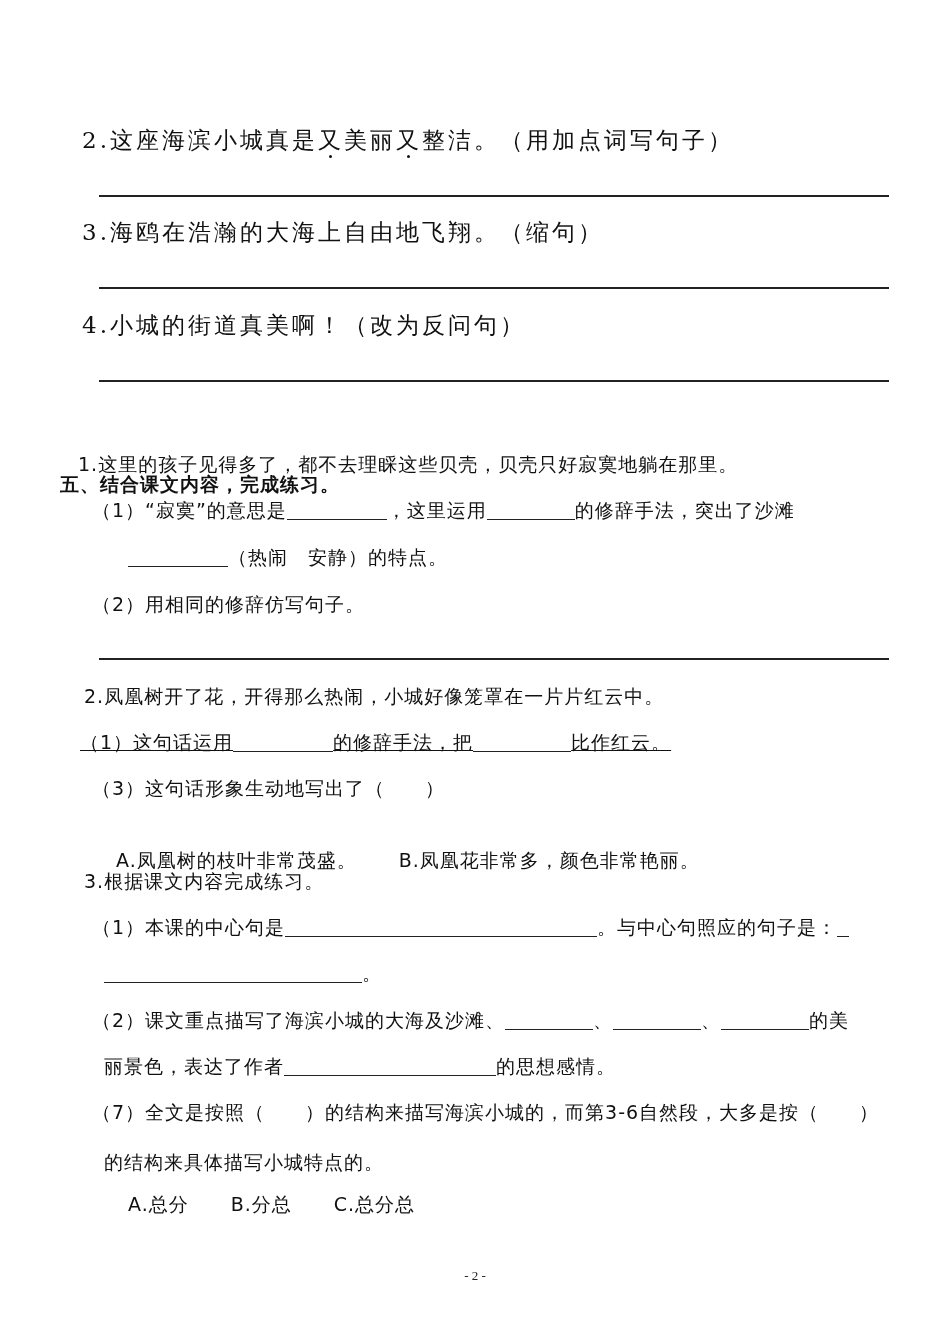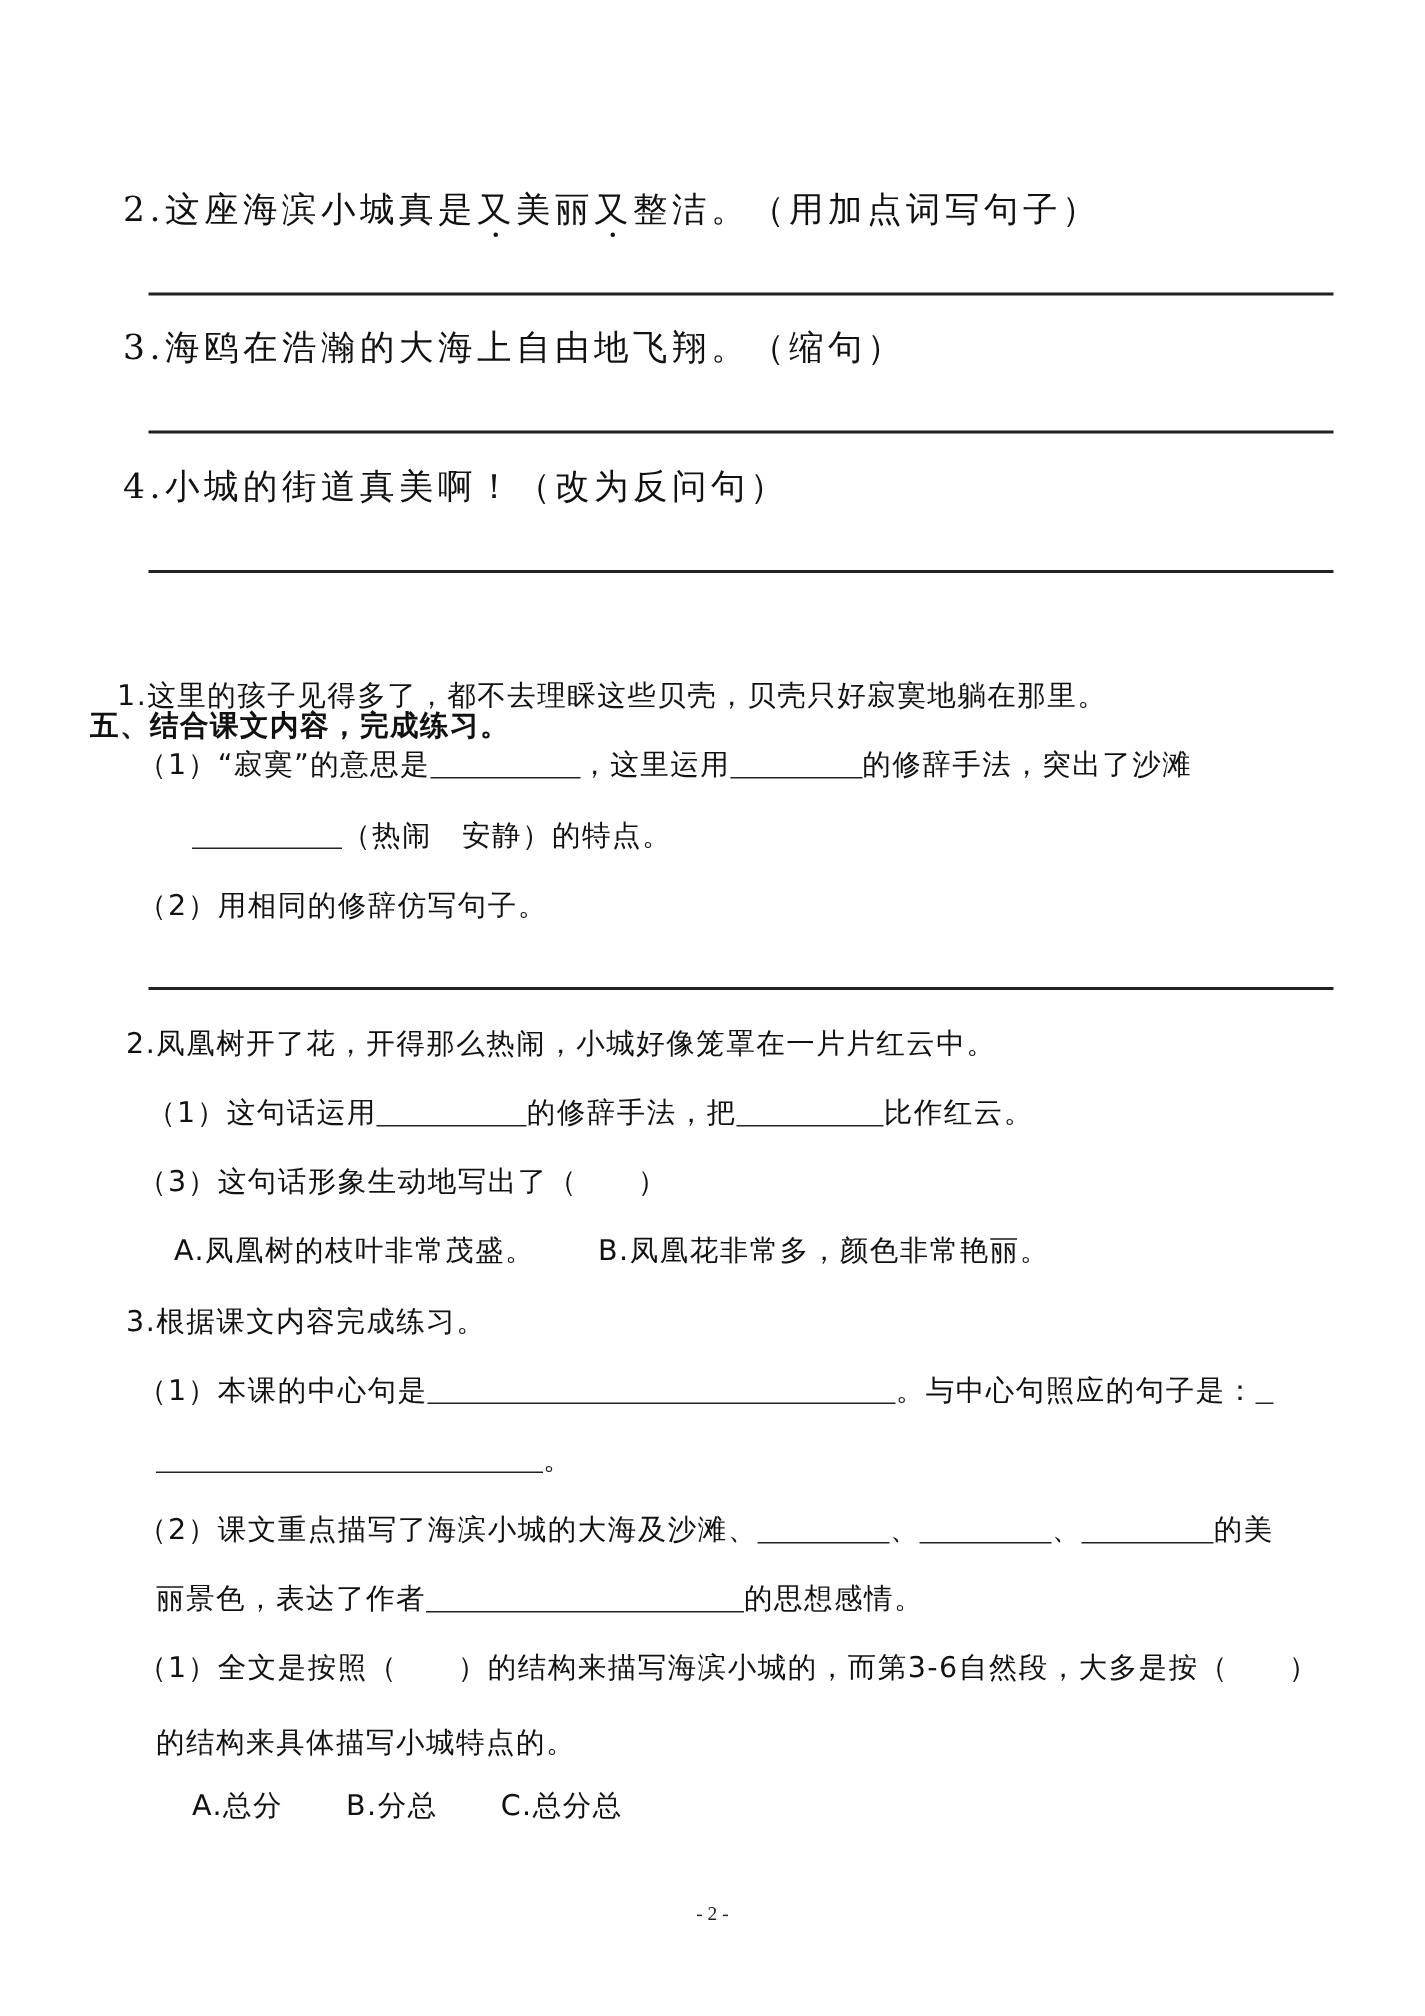--- a/index.html
+++ b/index.html
@@ -40,46 +40,46 @@
 </div>
 <div class="ln kai" style="top:545px; left:128px;">
   <span class="blank" style="width:100px;"></span><span>（热闹　安静）的特点。</span>
 </div>
 
 <div class="ln kai" style="top:592px; left:92px;">（2）用相同的修辞仿写句子。</div>
 <div class="rule" style="top:658px;"></div>
 
 <div class="ln kai" style="top:684px; left:84px;">2.凤凰树开了花，开得那么热闹，小城好像笼罩在一片片红云中。</div>
 
-<div class="ln kai" style="top:730px; left:98px;">
+<div class="ln kai" style="top:730px; left:80px;text-decoration:underline;">
   <span>（1）这句话运用</span><span class="blank" style="width:100px;"></span><span>的修辞手法，把</span><span class="blank" style="width:98px;"></span><span>比作红云。</span>
 </div>
 
 <div class="ln kai" style="top:776px; left:92px;">（3）这句话形象生动地写出了（　　）</div>
 
-<div class="ln kai" style="top:822px; left:116px;">
+<div class="ln kai" style="top:848px; left:116px;">
   <span>A.凤凰树的枝叶非常茂盛。</span><span style="display:inline-block;width:42px;"></span><span>B.凤凰花非常多，颜色非常艳丽。</span>
 </div>
 
 <div class="ln kai" style="top:869px; left:84px;">3.根据课文内容完成练习。</div>
 
 <div class="ln kai" style="top:915px; left:92px;">
   <span>（1）本课的中心句是</span><span class="blank" style="width:312px;"></span><span>。与中心句照应的句子是：</span><span class="blank" style="width:12px;"></span>
 </div>
 <div class="ln kai" style="top:961px; left:104px;">
   <span class="blank" style="width:258px;"></span><span>。</span>
 </div>
 
 <div class="ln kai" style="top:1008px; left:92px;text-align:right;">
   <span>（2）课文重点描写了海滨小城的大海及沙滩、</span><span class="blank" style="width:88px;"></span><span>、</span><span class="blank" style="width:88px;"></span><span>、</span><span class="blank" style="width:88px;"></span><span>的美</span>
 </div>
 <div class="ln kai" style="top:1054px; left:104px;">
   <span>丽景色，表达了作者</span><span class="blank" style="width:212px;"></span><span>的思想感情。</span>
 </div>
 
-<div class="ln kai" style="top:1100px; left:92px;">（1）全文是按照（　　）的结构来描写海滨小城的，而第3-6自然段，大多是按（　　）</div>
+<div class="ln kai" style="top:1100px; left:92px;">（7）全文是按照（　　）的结构来描写海滨小城的，而第3-6自然段，大多是按（　　）</div>
 <div class="ln kai" style="top:1150px; left:104px;">的结构来具体描写小城特点的。</div>
 
 <div class="ln kai" style="top:1192px; left:128px;">
   <span>A.总分</span><span style="display:inline-block;width:42px;"></span><span>B.分总</span><span style="display:inline-block;width:42px;"></span><span>C.总分总</span>
 </div>
 
 <div class="pagenum">- 2 -</div>
 
 </body></html>

